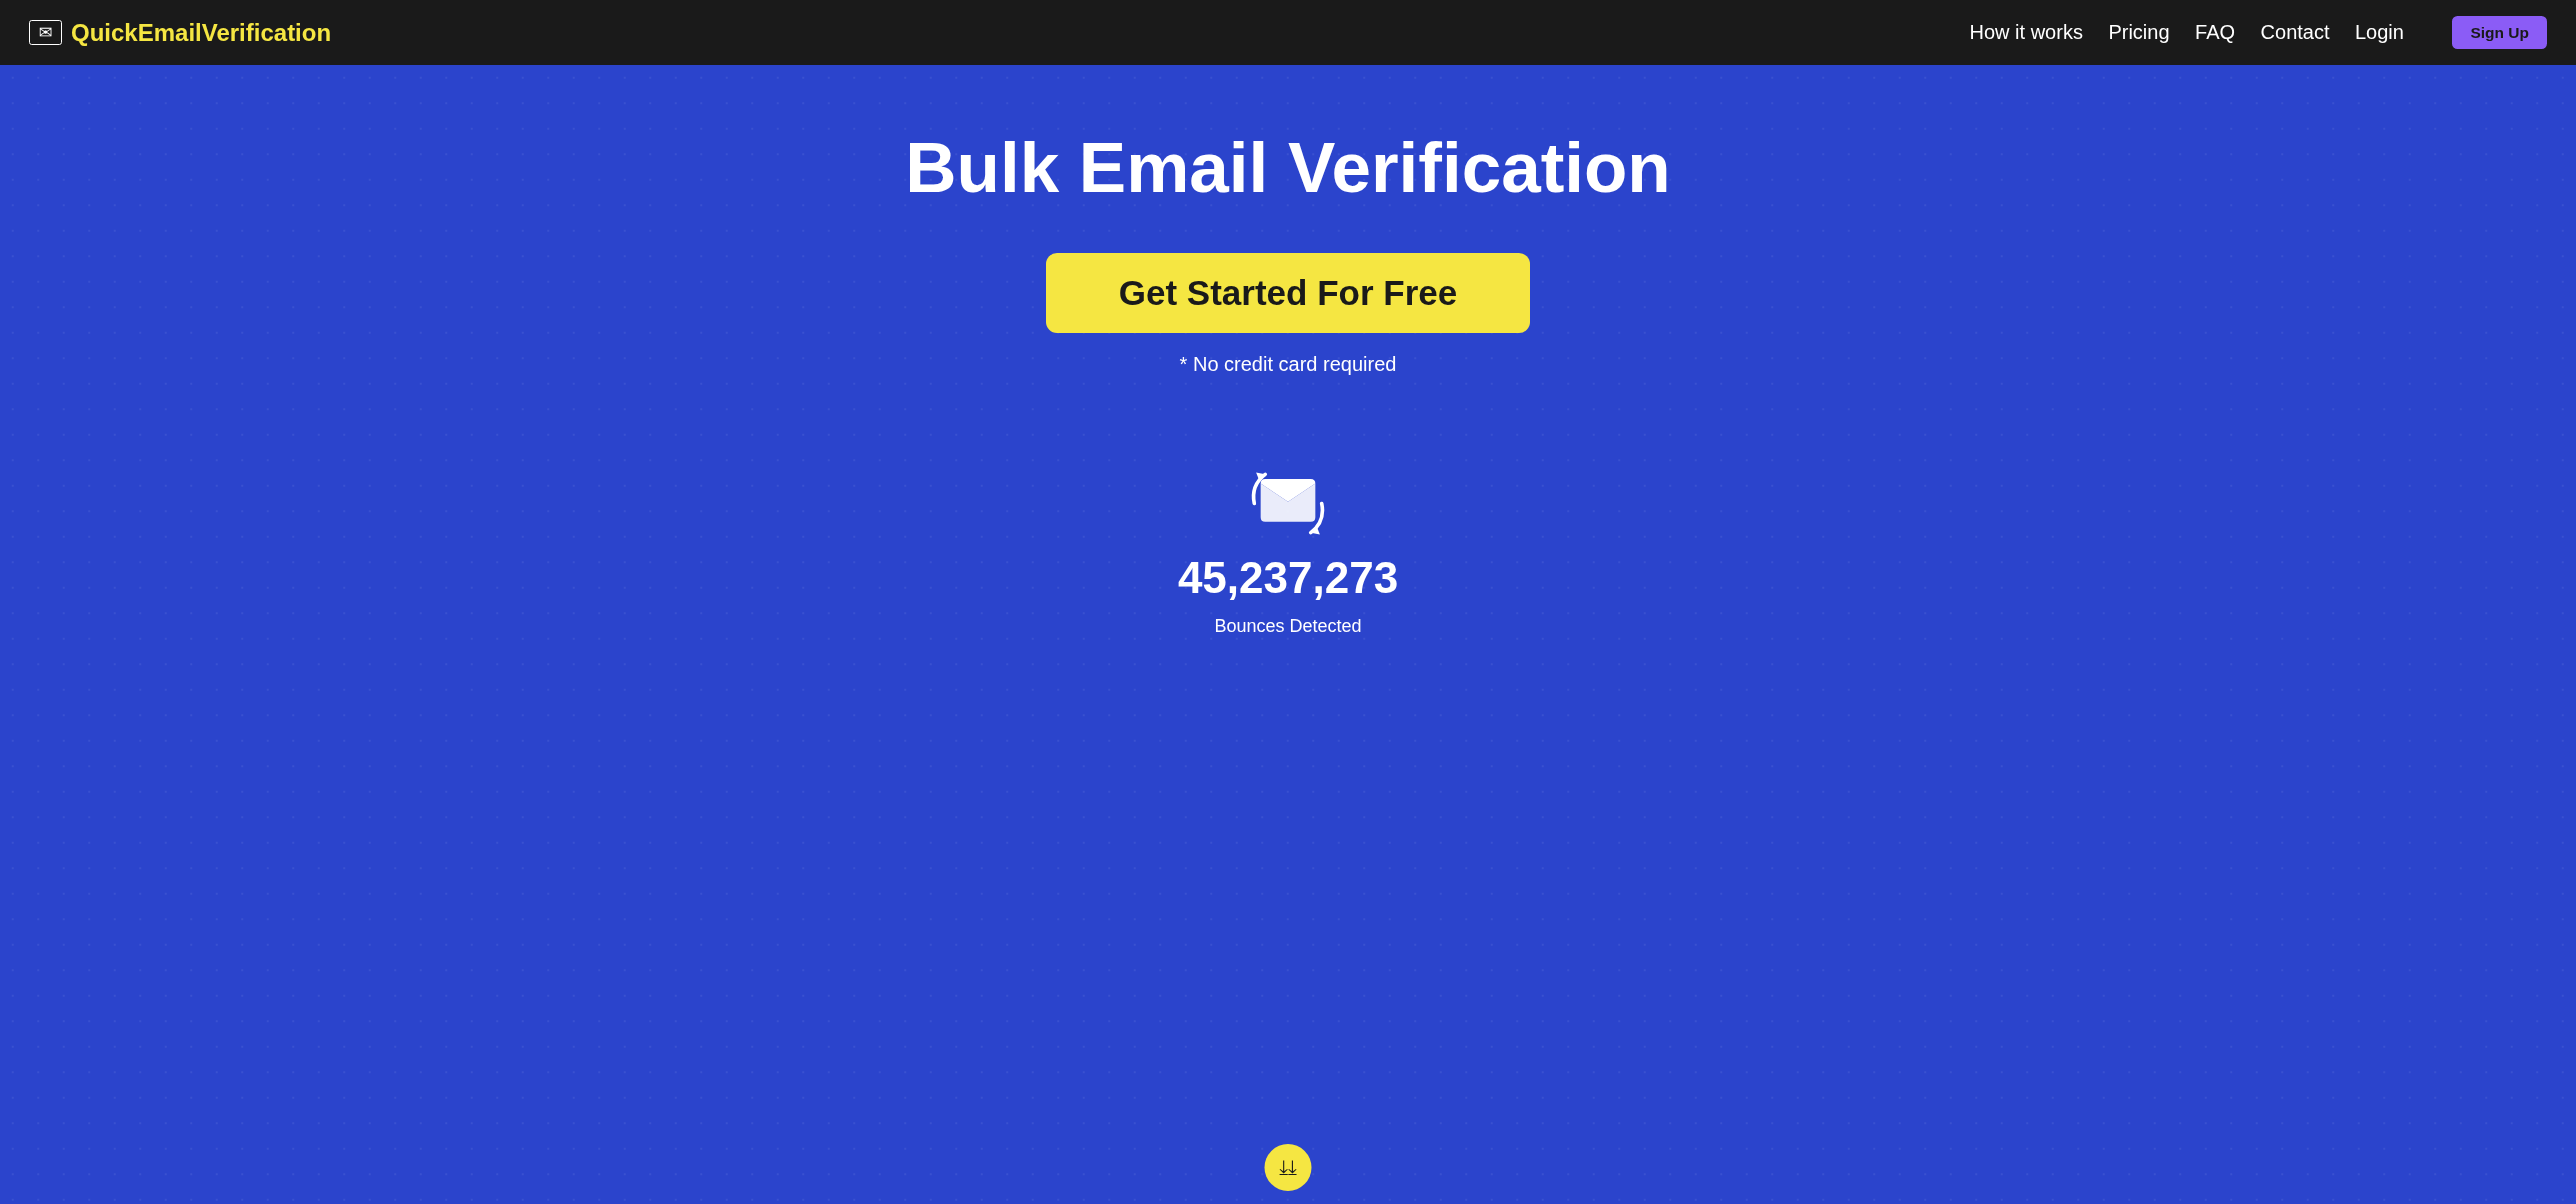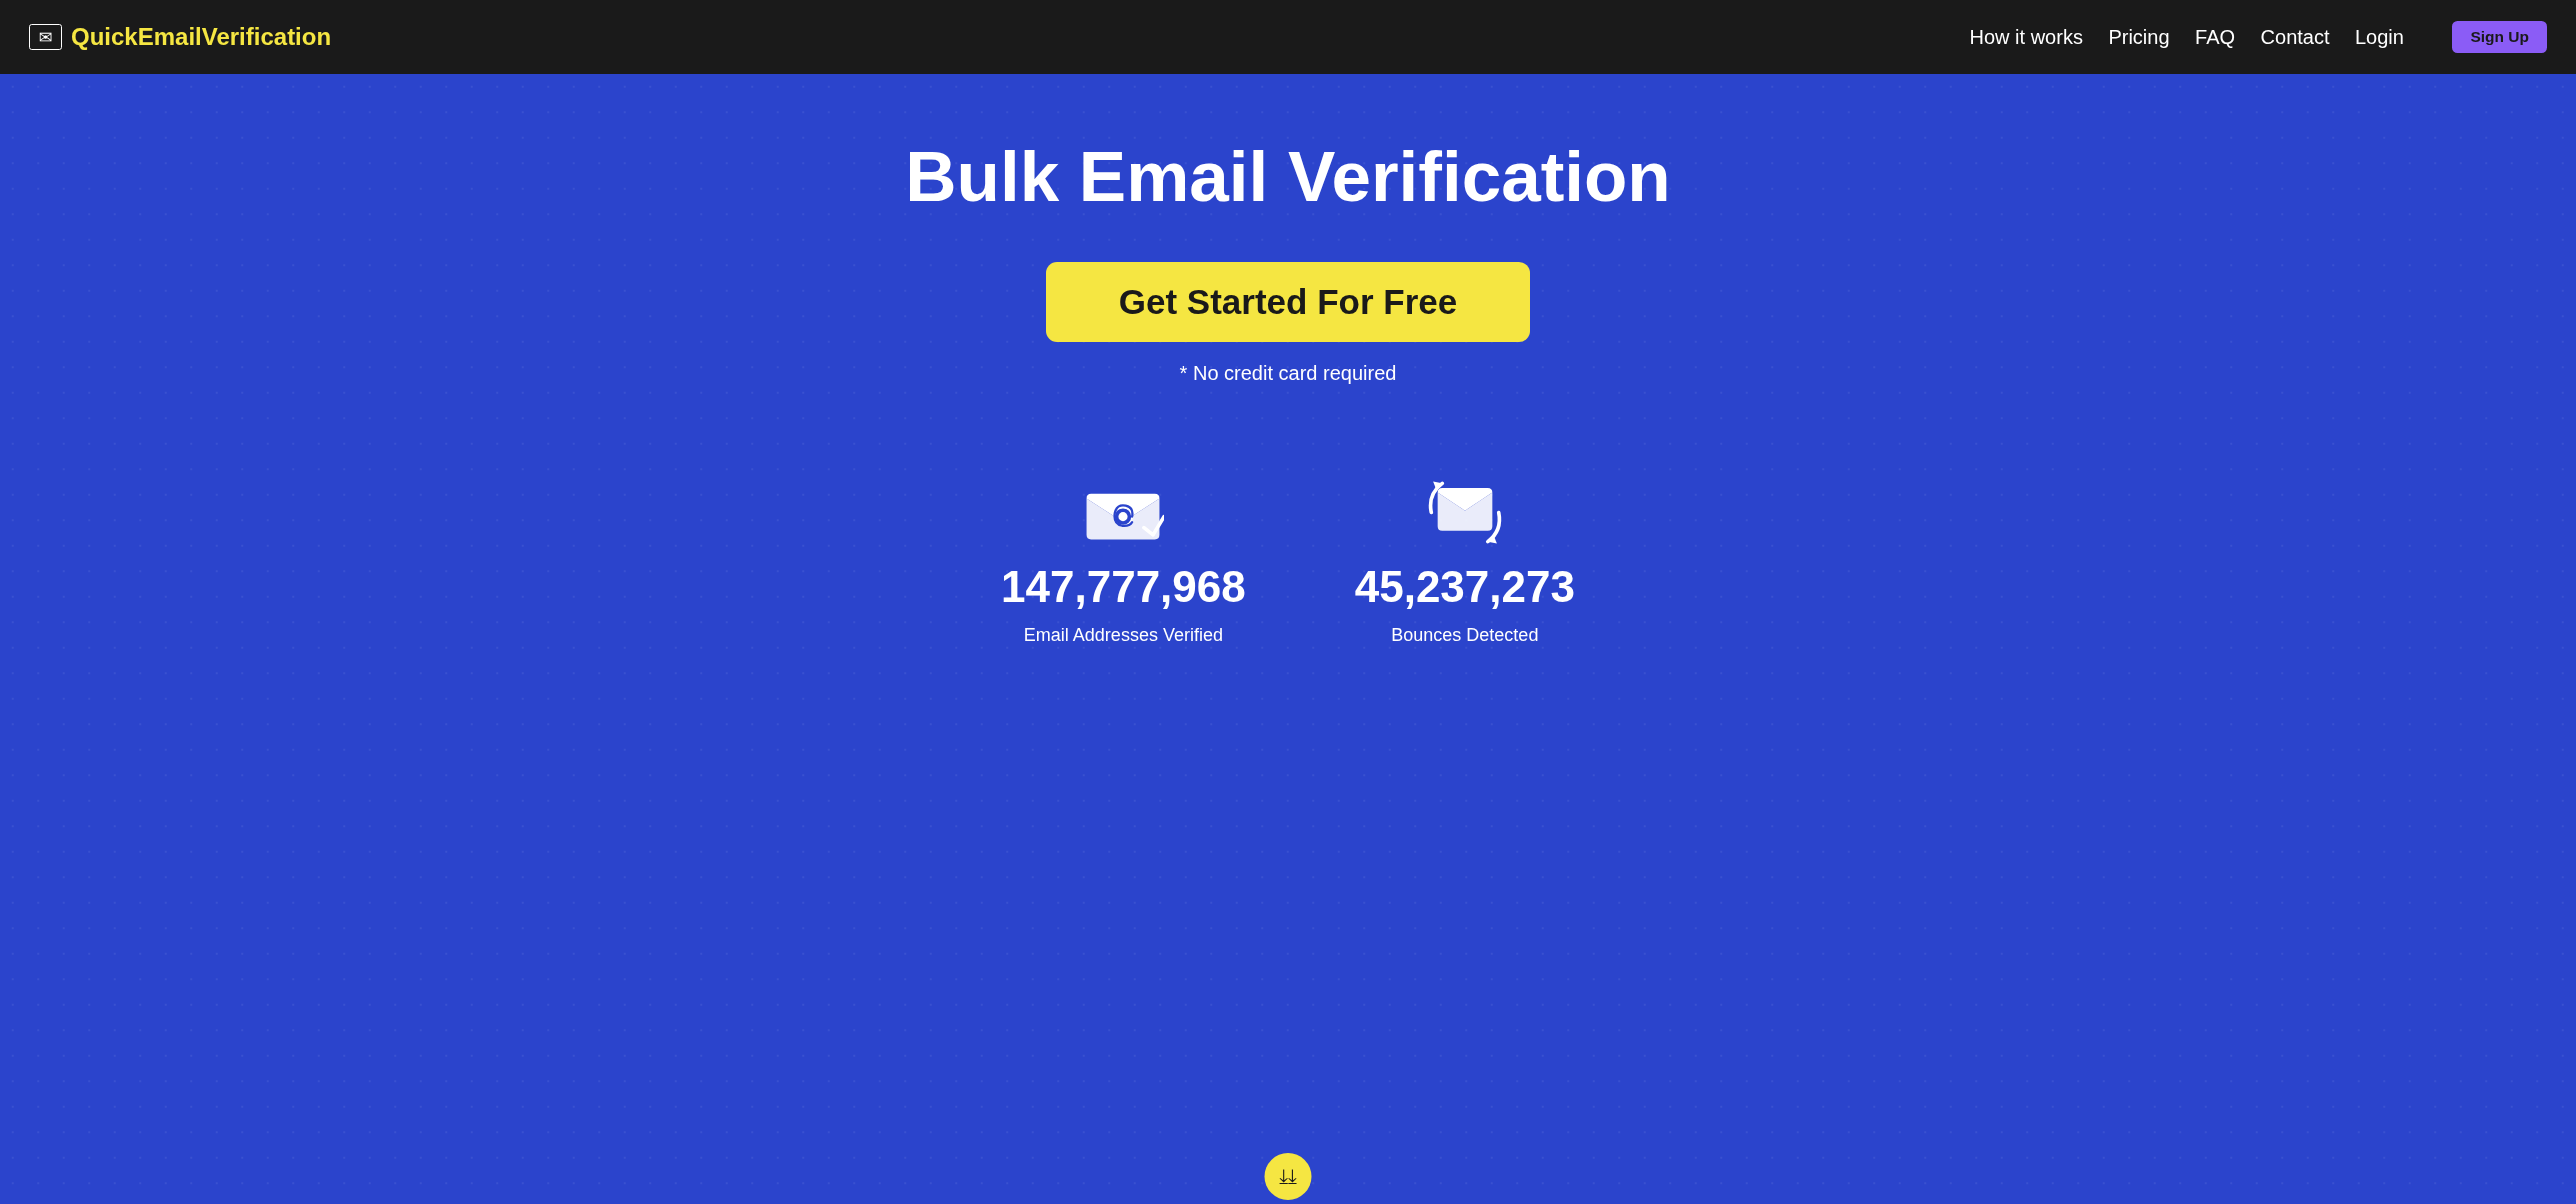--- a/index.html
+++ b/index.html
@@ -13,21 +13,21 @@
       overflow-x: hidden;
     }
 
     
     .navbar {
       background-color: #1a1a1a;
       display: flex;
       align-items: center;
       justify-content: space-between;
       padding: 8px 29px;
-      height: 74px;
+      height: 65px;
       width: 100%;
     }
 
     .navbar-logo {
       display: flex;
       align-items: center;
       gap: 9px;
     }
 
     .logo-icon {
@@ -209,38 +209,20 @@
 <section class="hero">
   <h1 class="hero-title">Bulk Email Verification</h1>
 
   <button class="get-started-btn">Get Started For Free</button>
 
   <p class="no-credit-card">* No credit card required</p>
 
   <div class="stats">
 
 
-    <div class="stat-item">
-      <div class="stat-icon">
-        <svg width="82" height="66" viewBox="0 0 90 72" fill="none" xmlns="http://www.w3.org/2000/svg">
-
-          <path d="M5 20 L45 46 L85 20 L85 60 Q85 65 80 65 L10 65 Q5 65 5 60 Z" fill="white" opacity="0.9"></path>
-
-          <path d="M5 20 Q5 15 10 15 L80 15 Q85 15 85 20 L45 46 Z" fill="white"></path>
-
-          <circle cx="45" cy="40" r="10" fill="#2b44cc" stroke="white" stroke-width="2"></circle>
-          <circle cx="45" cy="40" r="5" fill="white"></circle>
-          <path d="M55 40 Q57 30 48 28 Q38 26 36 36 Q34 48 44 50 Q52 51 55 46" stroke="#2b44cc" stroke-width="2.5" fill="none" stroke-linecap="round"></path>
-
-          <path d="M68 52 L78 60 L90 40" stroke="white" stroke-width="4" fill="none" stroke-linecap="round" stroke-linejoin="round"></path>
-        </svg>
-      </div>
-      <div class="stat-number">147,777,968</div>
-      <div class="stat-label">Email Addresses Verified</div>
-    </div>
 
     <div class="stat-item">
       <div class="stat-icon">
         <svg width="82" height="73" viewBox="0 0 90 80" fill="none" xmlns="http://www.w3.org/2000/svg">
 
           <path d="M15 18 L45 38 L75 18 L75 55 Q75 60 70 60 L20 60 Q15 60 15 55 Z" fill="white" opacity="0.9"></path>
           <path d="M15 18 Q15 13 20 13 L70 13 Q75 13 75 18 L45 38 Z" fill="white"></path>
 
           <path d="M8 40 Q4 20 20 8" stroke="white" stroke-width="4" fill="none" stroke-linecap="round"></path>
           <polygon points="20,8 10,6 14,16" fill="white"></polygon>

